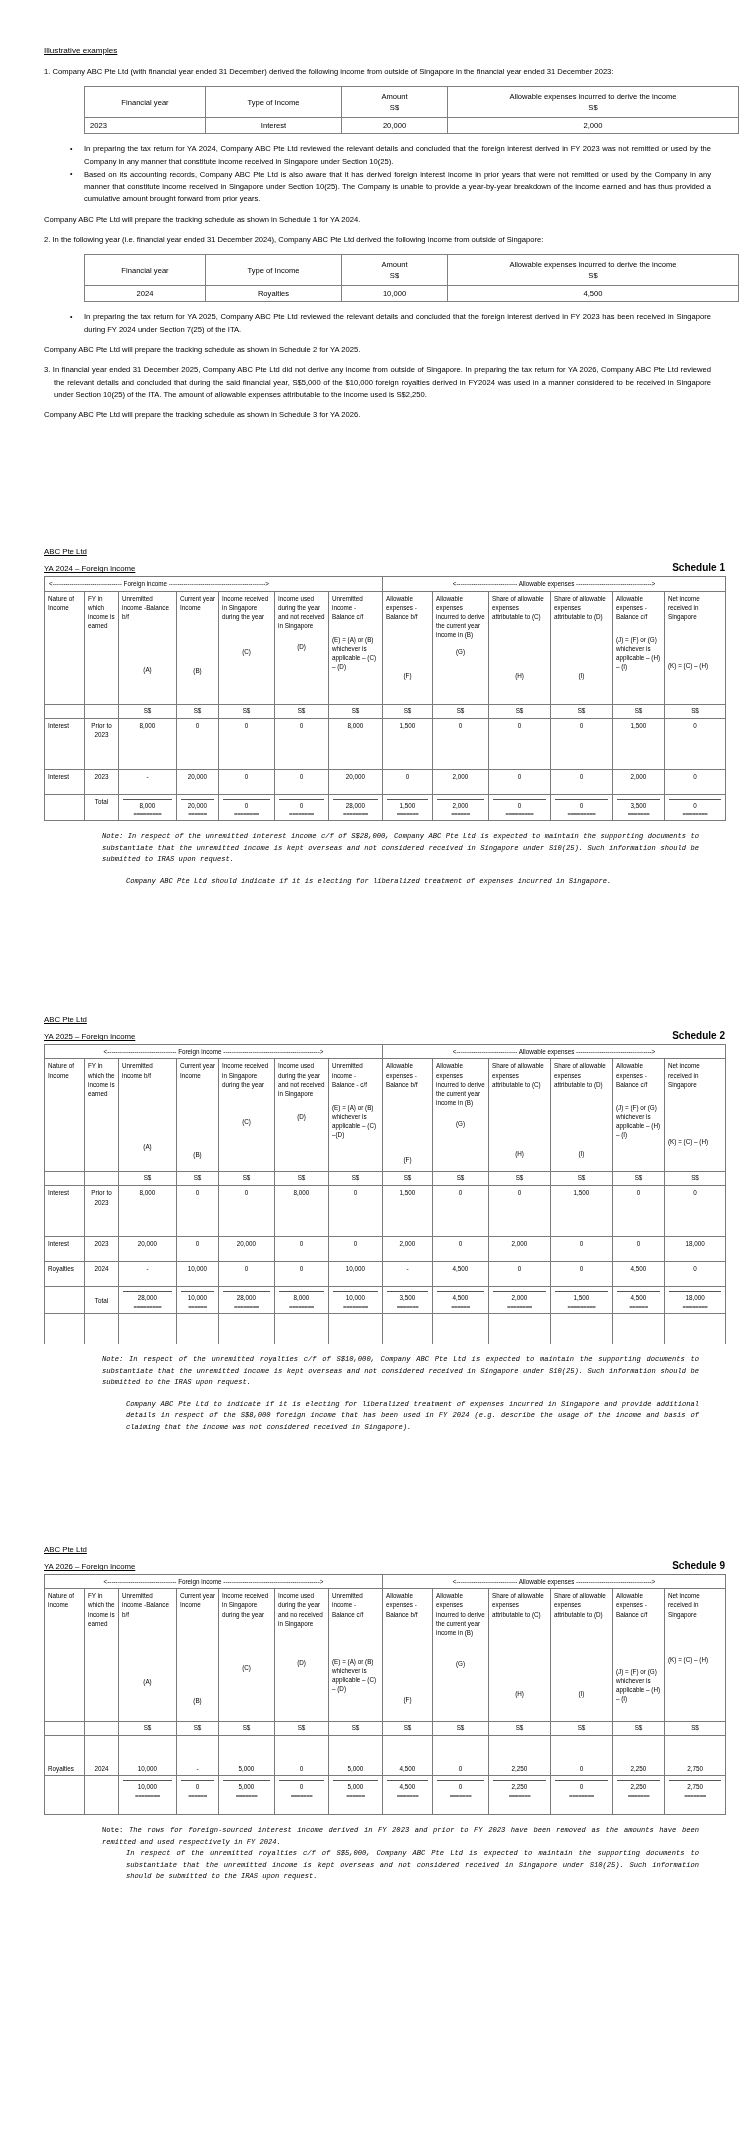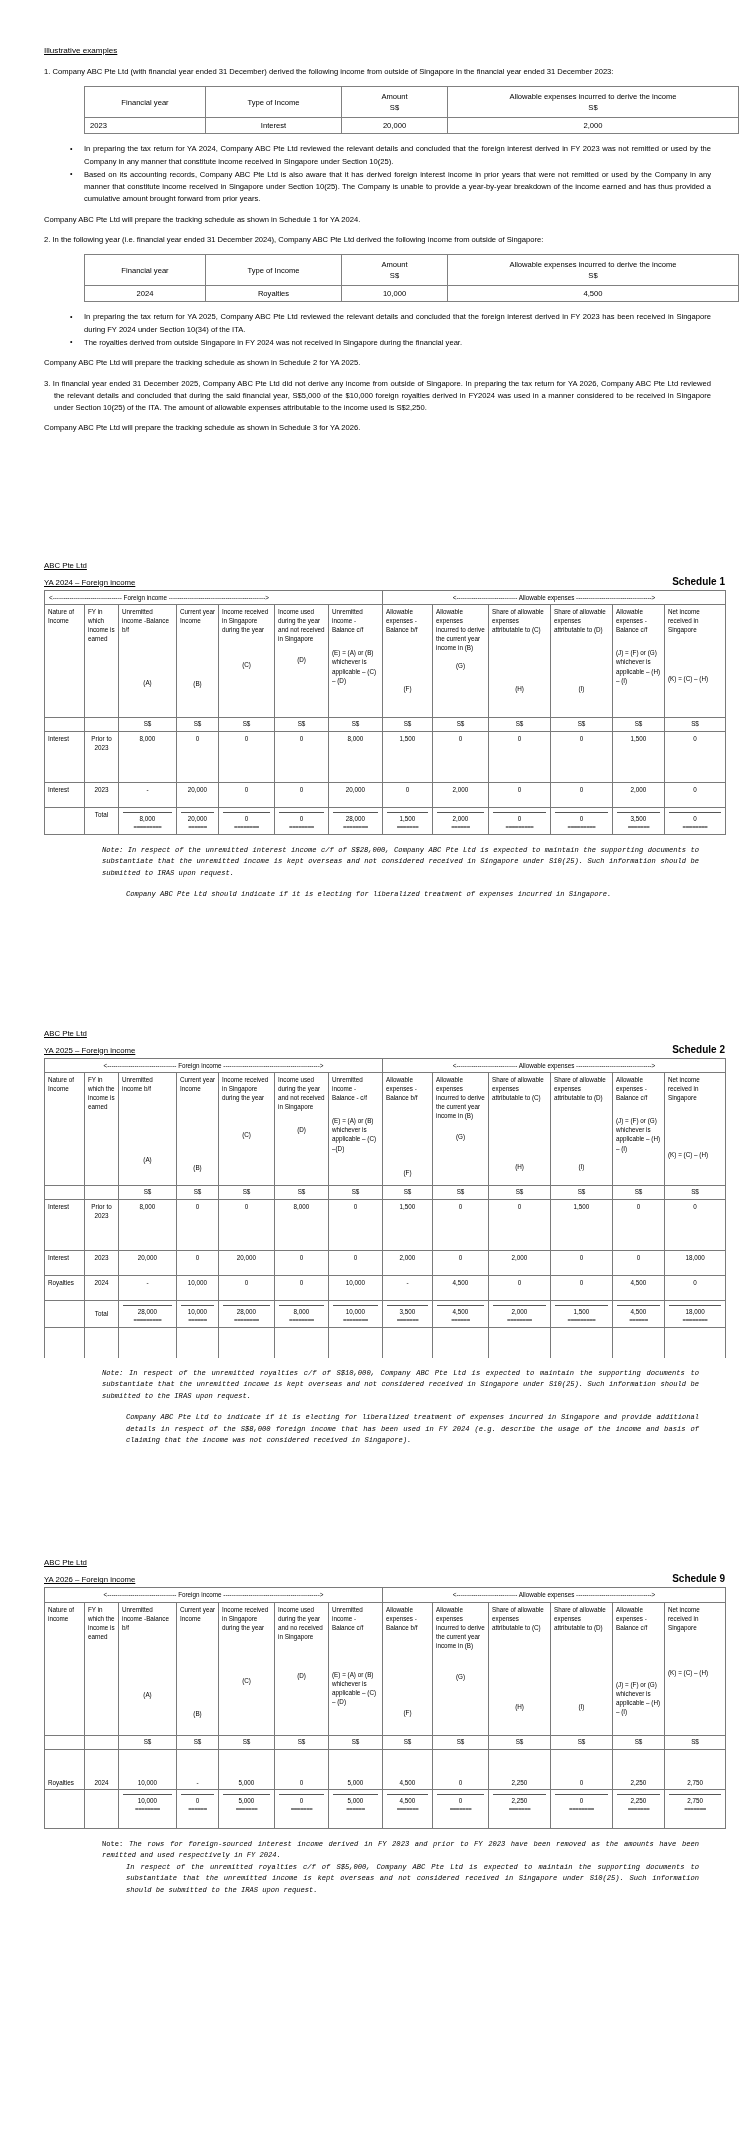--- a/index.html
+++ b/index.html
@@ -266,22 +266,21 @@
       <tr>
         <td class="c-val">2024</td>
         <td class="c-val">Royalties</td>
         <td class="c-val">10,000</td>
         <td class="c-val">4,500</td>
       </tr>
     </tbody>
       </table>
 
     <ul class="bullets">
-      <li>In preparing the tax return for YA 2025, Company ABC Pte Ltd reviewed the relevant details and concluded that the foreign interest derived in FY 2023 has been received in Singapore during FY 2024 under Section 10(34) of the ITA.</li>
-      <li>The royalties derived from outside Singapore in FY 2024 was not received in Singapore during the financial year.</li>
+      <li>In preparing the tax return for YA 2025, Company ABC Pte Ltd reviewed the relevant details and concluded that the foreign interest derived in FY 2023 has been received in Singapore during FY 2024 under Section 7(25) of the ITA.</li>
     </ul>
 
     <p class="para">Company ABC Pte Ltd will prepare the tracking schedule as shown in Schedule 2 for YA 2025.</p>
 
     <p class="para para-num">3. In financial year ended 31 December 2025, Company ABC Pte Ltd did not derive any income from outside of Singapore. In preparing the tax return for YA 2026, Company ABC Pte Ltd reviewed the relevant details and concluded that during the said financial year, S$5,000 of the $10,000 foreign royalties derived in FY2024 was used in a manner considered to be received in Singapore under Section 10(25) of the ITA. The amount of allowable expenses attributable to the income used is S$2,250.</p>
 
     <p class="para">Company ABC Pte Ltd will prepare the tracking schedule as shown in Schedule 3 for YA 2026.</p>
   </div>
 
   <div class="gap-s1"></div>

